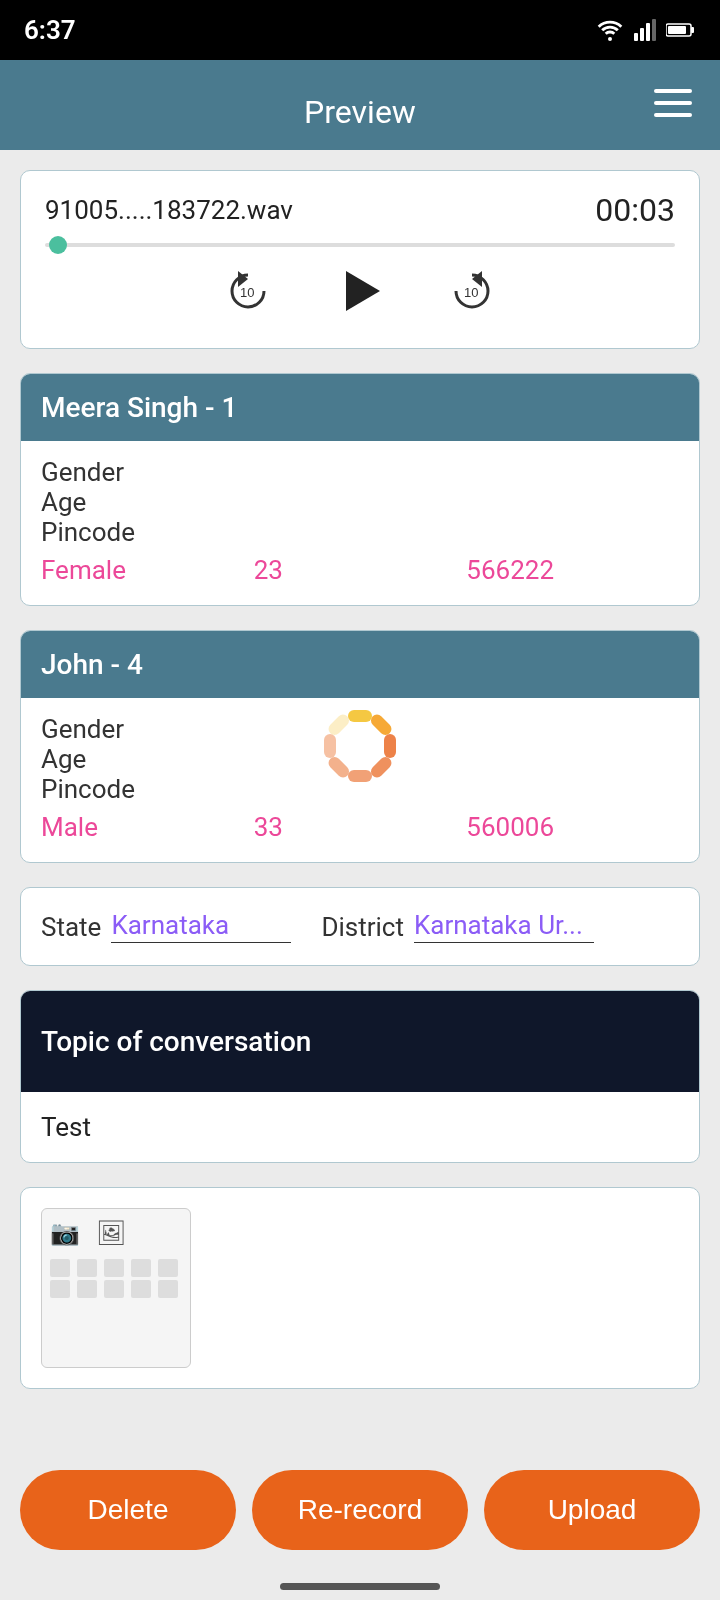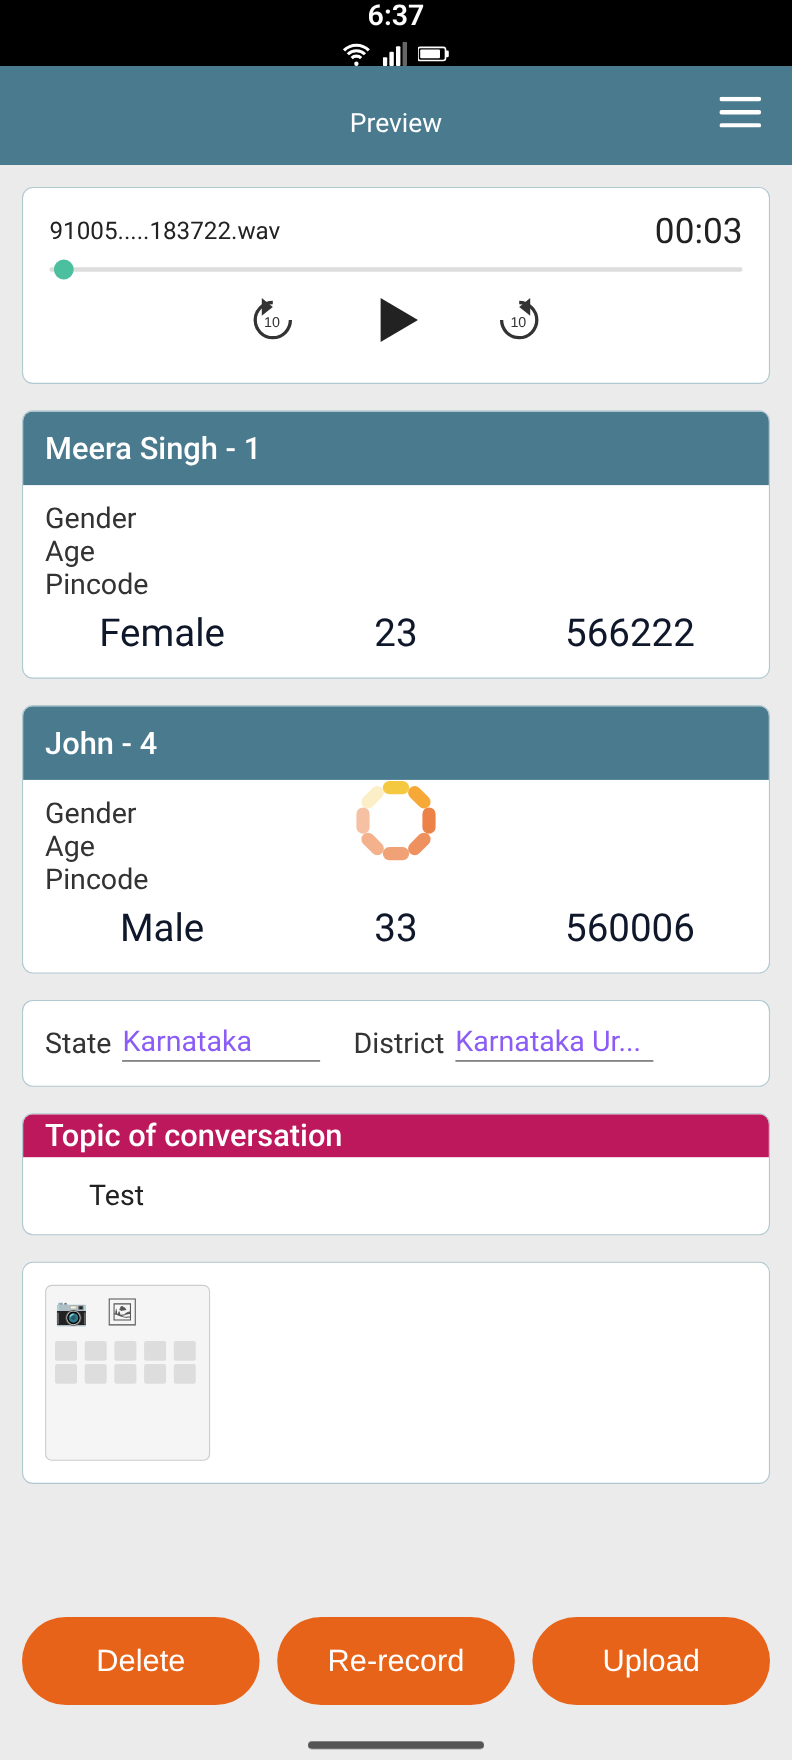--- a/index.html
+++ b/index.html
@@ -18,41 +18,40 @@
       width: 100%;
       height: 60px;
       background: #000;
       display: flex;
       align-items: center;
       justify-content: space-between;
       padding: 0 24px;
       color: #fff;
       font-size: 26px;
       font-weight: 600;
-      flex-direction: column;
     }
     .status-icons {
       display: flex;
       align-items: center;
       gap: 10px;
     }
 
     
     .header {
       width: 100%;
       height: 90px;
       background: #4a7a8e;
       display: flex;
       align-items: center;
       justify-content: center;
       position: relative;
     }
     .header-title {
       color: #fff;
-      font-size: 24px;
+      font-size: 32px;
       font-weight: 400;
       margin-top: 14px;
     }
     .header-menu {
       position: absolute;
       right: 28px;
       color: #fff;
       font-size: 30px;
       line-height: 1;
     }
@@ -72,21 +71,21 @@
       padding: 20px 24px;
       margin-bottom: 24px;
     }
     .audio-filename-row {
       display: flex;
       justify-content: space-between;
       align-items: center;
       margin-bottom: 14px;
     }
     .audio-filename {
-      font-size: 22px;
+      font-size: 26px;
       color: #222;
     }
     .audio-duration {
       font-size: 32px;
       color: #222;
     }
     .audio-progress {
       width: 100%;
       height: 4px;
       background: #ddd;
@@ -147,24 +146,23 @@
     .person-values {
       display: flex;
       justify-content: space-between;
     }
     .person-label {
       font-size: 26px;
       color: #333;
       flex: 1;
     }
     .person-value {
-      font-size: 35px;
-      color: #0f172a;
+      font-size: 26px;
+      color: #ec4899;
       flex: 1;
-      text-align: center;
     }
 
     
     .state-district-card {
       background: #fff;
       border: 1.5px solid #b0c8d0;
       border-radius: 10px;
       padding: 22px 20px;
       margin-bottom: 24px;
       display: flex;
@@ -186,33 +184,32 @@
 
     
     .topic-card {
       background: #fff;
       border: 1.5px solid #b0c8d0;
       border-radius: 10px;
       margin-bottom: 24px;
       overflow: hidden;
     }
     .topic-header {
-      background: #be185d;
-      padding: 3px 20px;
+      background: #0f172a;
+      padding: 34px 20px;
       color: #fff;
       font-size: 28px;
       font-weight: 500;
     }
     .topic-body {
       padding: 20px 20px;
     }
     .topic-value {
       font-size: 26px;
       color: #222;
-      margin-left: 40px;
     }
 
     
     .image-card {
       background: #fff;
       border: 1.5px solid #b0c8d0;
       border-radius: 10px;
       padding: 20px;
       margin-bottom: 24px;
       min-height: 200px;

